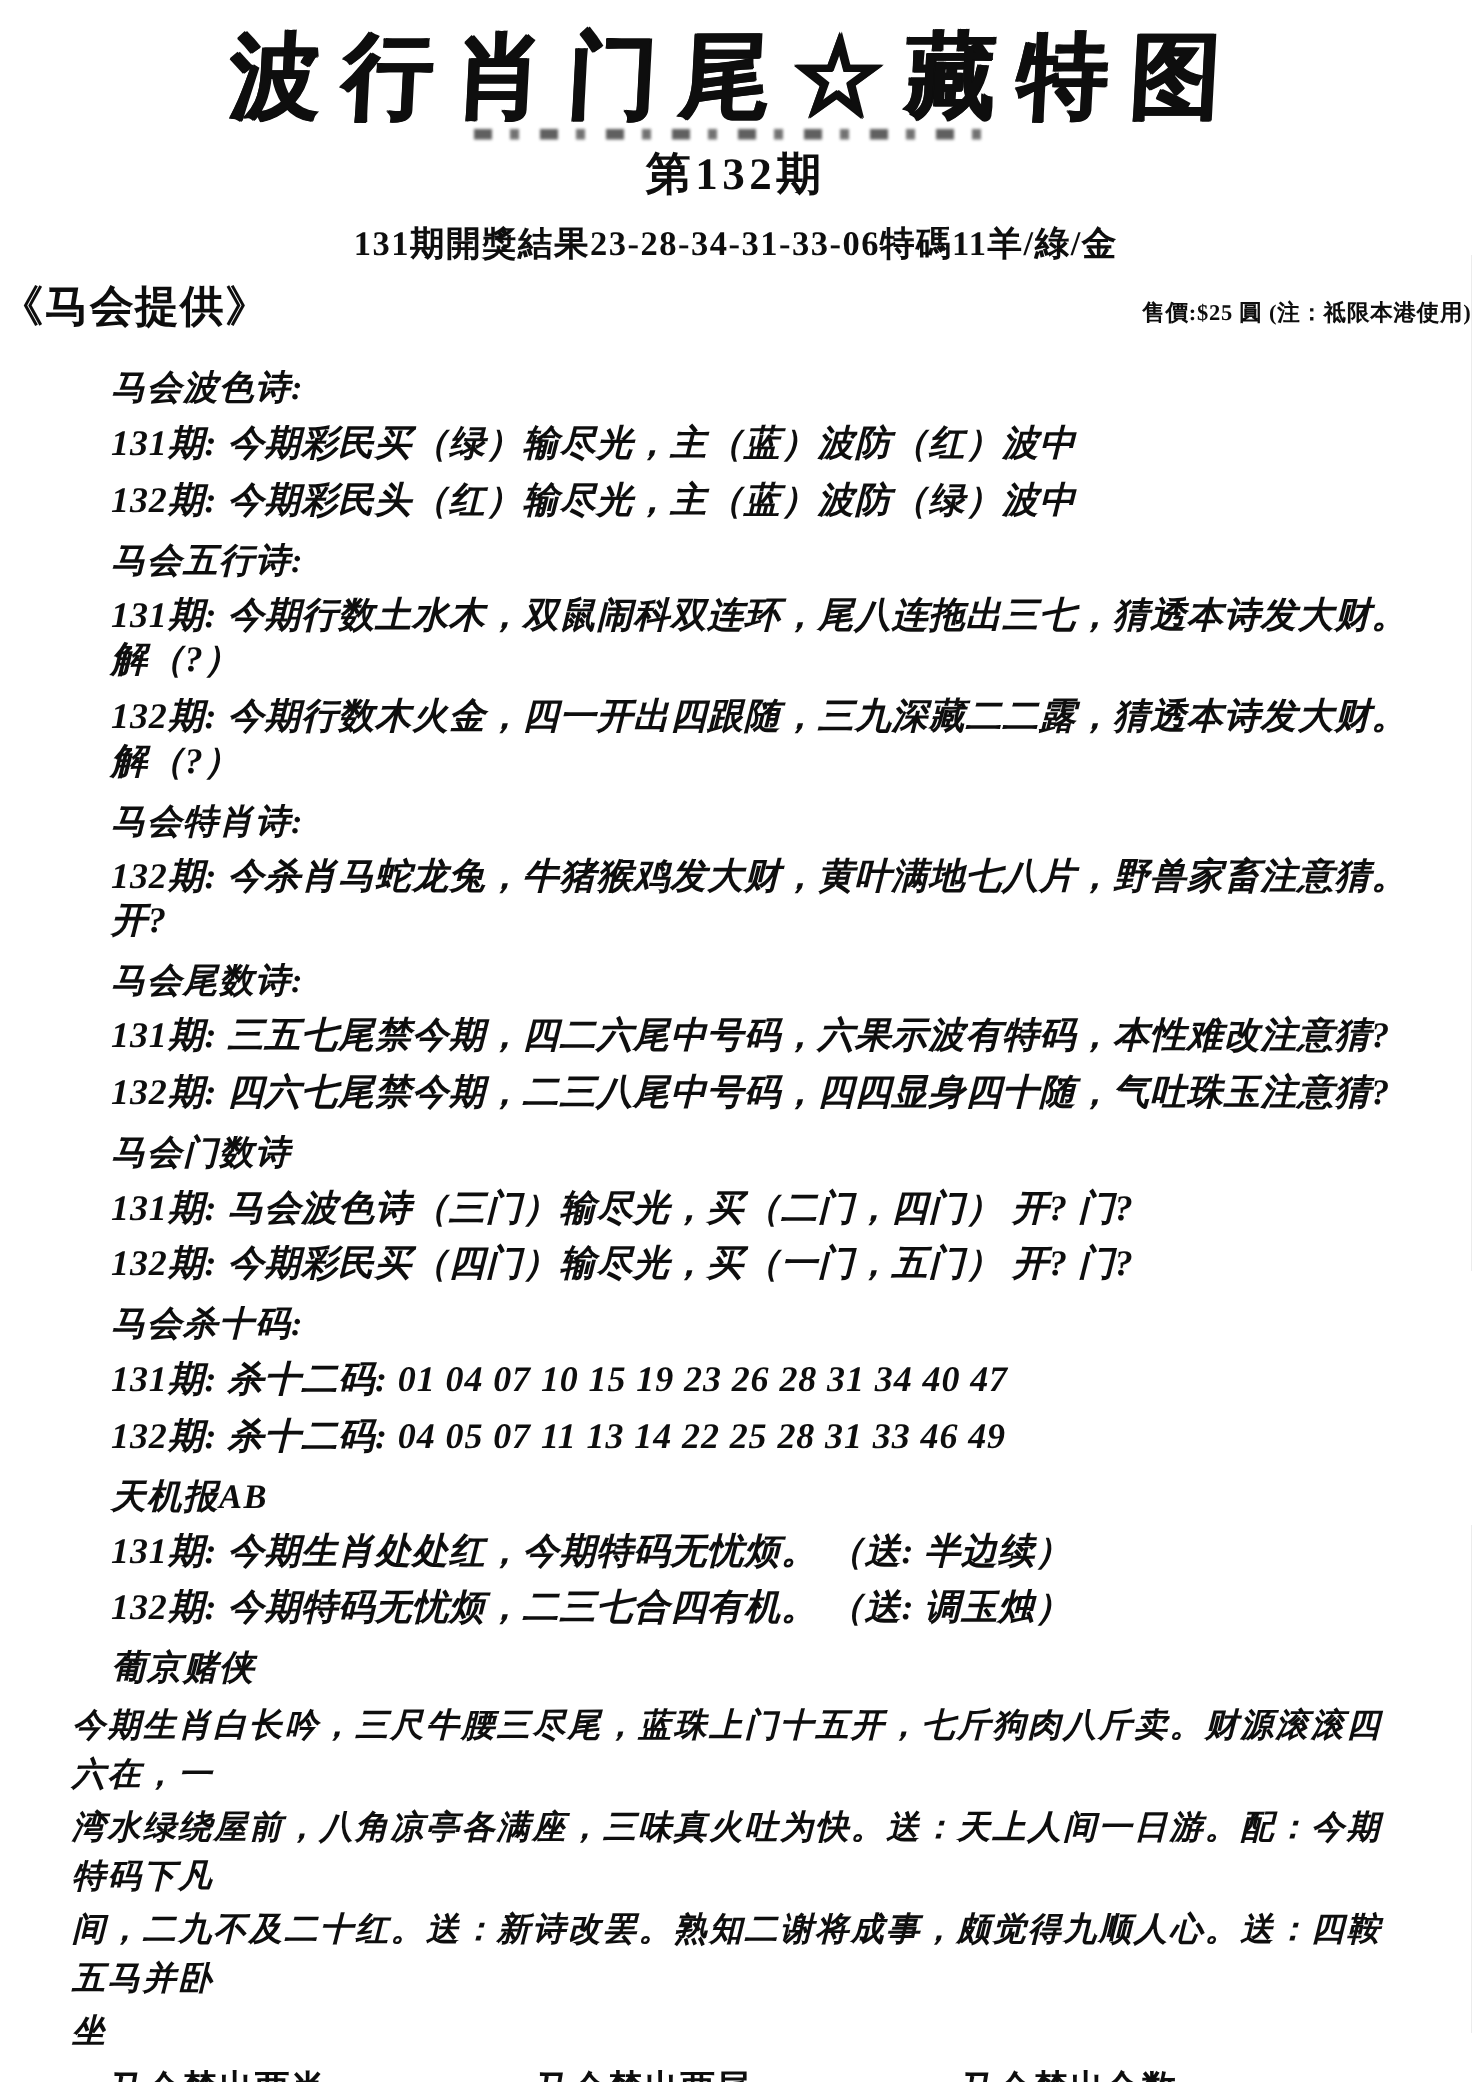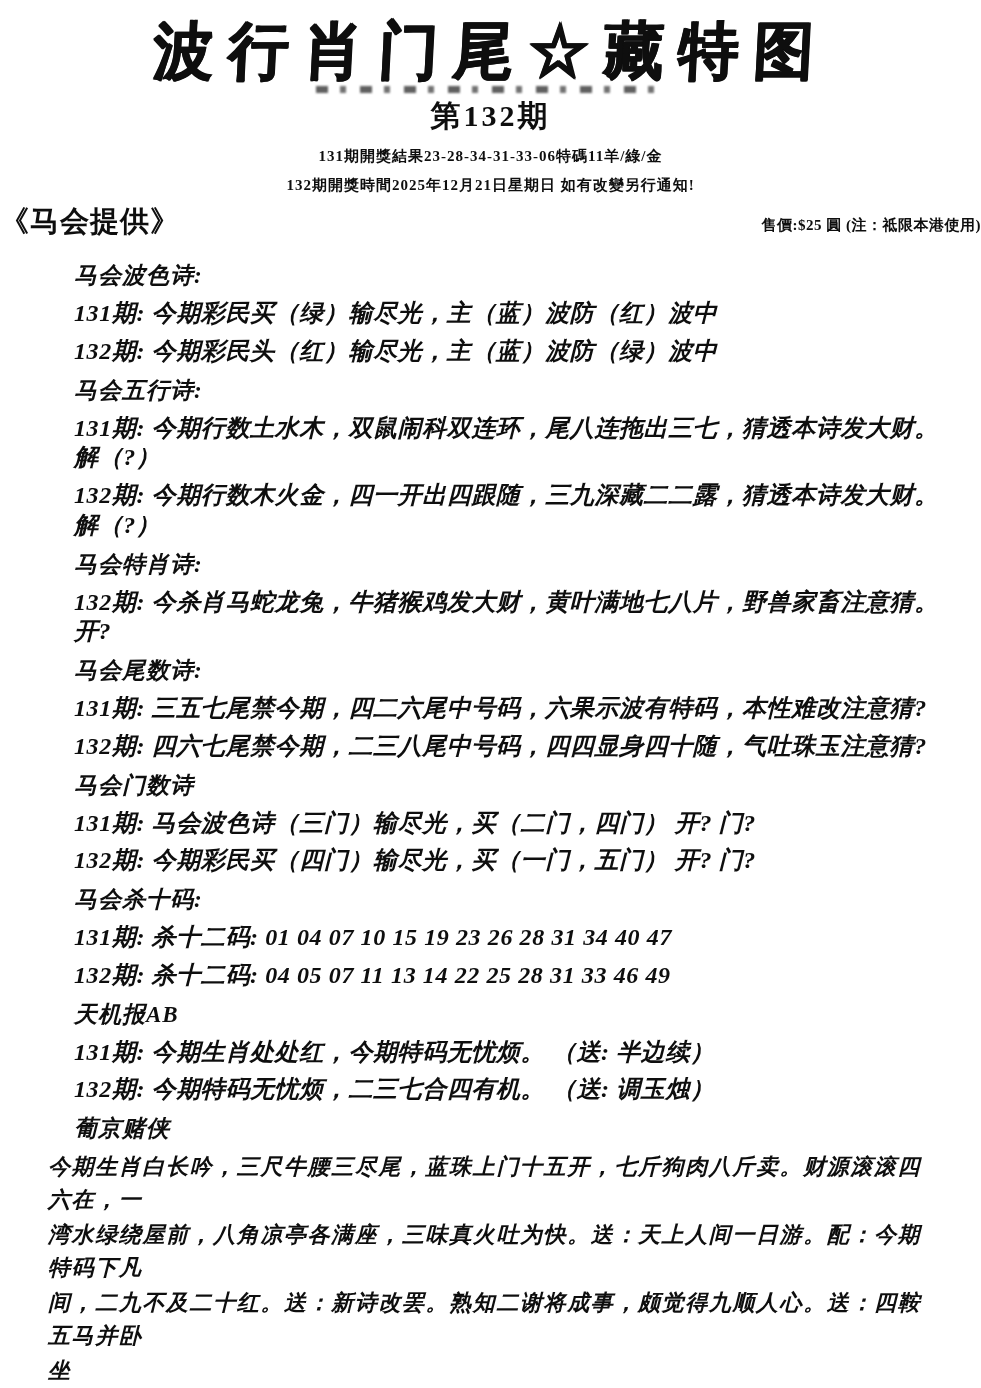--- a/index.html
+++ b/index.html
@@ -23,21 +23,21 @@
     transform:skewX(-3deg) scaleY(1.04);
     text-shadow:1.6px 0 0 currentColor,0 1px 0 currentColor,1px 1px 0 currentColor;
     white-space:nowrap;
   }
   .smudge{
     width:350px;height:7px;margin:3px auto 0;
     background:repeating-linear-gradient(90deg,#2b2b2b 0 12px,transparent 12px 24px,#444 24px 30px,transparent 30px 44px);
     filter:blur(1.1px);opacity:.75;
   }
   .issue{font-size:30px;margin-top:3px;letter-spacing:3px;}
-  .meta-line{font-size:15px;margin-top:10px;letter-spacing:1px;}
+  .meta-line{font-size:23px;margin-top:10px;letter-spacing:1px;}
   .provider-row{margin-top:7px;display:flex;align-items:center;justify-content:space-between;gap:8px;}
   .provider{font-size:29px;letter-spacing:1px;}
   .price-note{font-size:15px;letter-spacing:0.5px;padding-top:6px;}
   
   .content{padding:12px 40px 0 74px;font-style:italic;}
   .section{margin-top:6px;}
   .section-title{margin:0 0 8px;font-size:23px;letter-spacing:1px;}
   .poem-line{margin:0 0 8px;font-size:24px;letter-spacing:0.6px;line-height:1.24;}
   
   .pujing{margin-top:8px;}
@@ -61,21 +61,20 @@
 </head>
 <body>
 
 <div class="page">
 
   <div class="header">
     <h1 class="main-title">波行肖门尾☆藏特图</h1>
     <div class="smudge"></div>
     <div class="issue">第132期</div>
     <div class="meta-line">131期開獎結果23-28-34-31-33-06特碼11羊/綠/金</div>
-    <div class="meta-line">132期開獎時間2025年12月21日星期日 如有改變另行通知!</div>
     <div class="provider-row">
       <span class="provider">《马会提供》</span>
       <span class="price-note">售價:$25 圓 (注：祗限本港使用)</span>
     </div>
   </div>
 
   <div class="content">
 
     <div class="section">
       <h2 class="section-title">马会波色诗:</h2>

